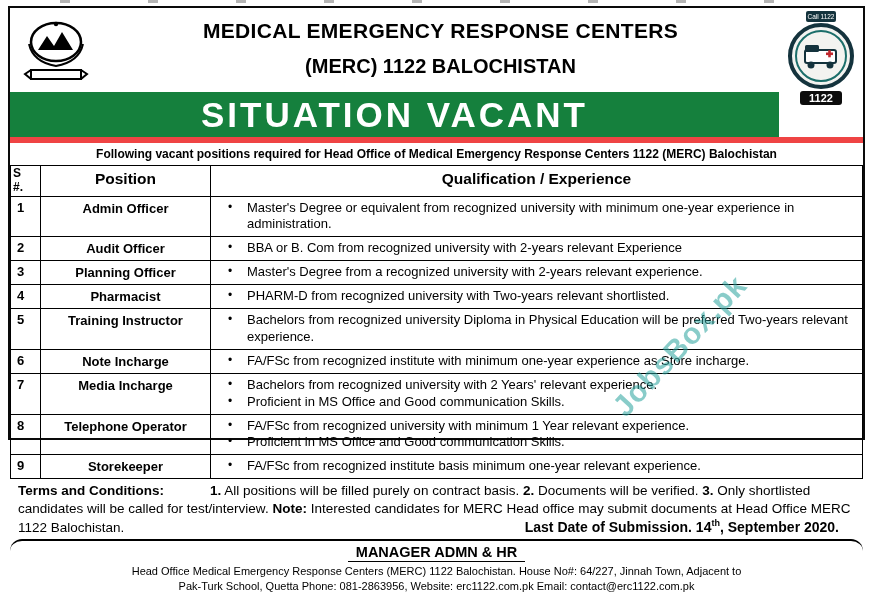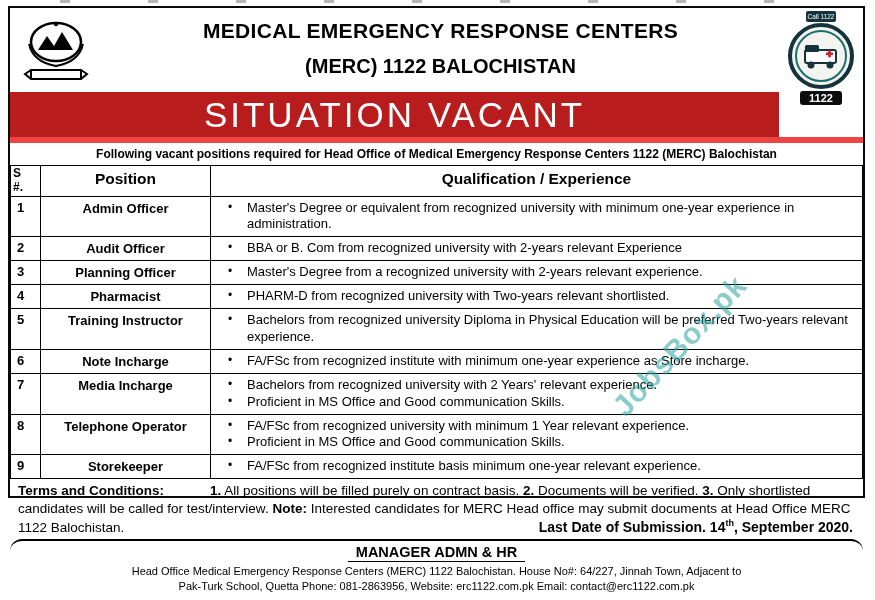--- a/index.html
+++ b/index.html
@@ -7,35 +7,35 @@
     width:875px; height:600px; position:relative; overflow:hidden;
     background:#ffffff; color:#000;
     font-family:"Liberation Sans", sans-serif;
   }
   .scan-marks {
     position:absolute; top:0; left:60px; right:60px; height:3px;
     background:repeating-linear-gradient(90deg, #777 0 10px, transparent 10px 88px);
     opacity:.55;
   }
   .ad {
-    position:absolute; left:8px; top:6px; width:857px; height:492px;
+    position:absolute; left:8px; top:6px; width:857px; height:434px;
     border:2.5px solid #0a0a0a; background:#fff; box-sizing:border-box;
     display:flex; flex-direction:column;
   }
   
   .header { display:grid; grid-template-columns:92px 1fr 84px; grid-template-rows:84px 45px; flex:0 0 auto; }
   .logo-left { grid-column:1; grid-row:1; display:flex; align-items:center; justify-content:center; }
   .title-cell { grid-column:2; grid-row:1; text-align:center; padding-top:11px; }
   .title-line1 { font-size:21px; font-weight:700; letter-spacing:.3px; }
   .title-line2 { font-size:20px; font-weight:700; margin-top:12px; }
   .logo-right { grid-column:3; grid-row:1 / 3; display:flex; align-items:flex-start; justify-content:center; padding-top:1px; }
   .banner {
-    grid-column:1 / 3; grid-row:2; background:#b91c1c; color:#fff;
+    grid-column:1 / 3; grid-row:2; background:#15803d; color:#fff;
     display:flex; align-items:center; justify-content:center;
-    font-size:35px; font-weight:400; letter-spacing:3px;
+    font-size:35px; font-weight:700; letter-spacing:3px;
   }
   
   .intro {
     flex:0 0 auto; border-top:6px solid #ef4444;
     text-align:center; font-weight:700; font-size:12px; padding:4px 2px;
   }
   
   table.vacancies { width:100%; border-collapse:collapse; table-layout:fixed; flex:0 0 auto; }
   table.vacancies th, table.vacancies td { border:1.5px solid #000; vertical-align:top; }
   th.h-sno { font-size:12px; text-align:left; padding:1px 2px; line-height:1.15; font-weight:700; }
@@ -46,21 +46,21 @@
   .point { display:flex; line-height:1.3; }
   .point .bullet { flex:0 0 34px; text-align:center; font-size:12px; }
   .point .ptext { flex:1 1 auto; }
   
   .terms {
     position:relative; flex:1 0 auto; font-size:13.5px; line-height:1.35;
     padding:3px 8px 2px 8px;
   }
   .terms b { font-weight:700; }
   .terms .tab { display:inline-block; width:46px; }
-  .lastdate { position:absolute; right:10px; bottom:2px; font-weight:700; font-size:14px;margin-top:32px; }
+  .lastdate { position:absolute; right:24px; bottom:2px; font-weight:700; font-size:14px;margin-top:32px; }
   .lastdate sup { font-size:9px; }
   
   .footer { flex:0 0 auto; border-top:2px solid #000; text-align:center; padding:2px 4px 4px;border-radius:12px; }
   .manager { display:inline-block; font-weight:700; font-size:14.5px; border-bottom:1.5px solid #000; padding:0 8px 1px; }
   .address { font-size:11px; line-height:1.35; margin-top:2px; }
   
   .watermark {
     position:absolute; left:606px; top:400px; transform:rotate(-47deg);
     transform-origin:left top; font-size:30px; font-weight:700;
     letter-spacing:1px; opacity:.55; pointer-events:none; white-space:nowrap;

